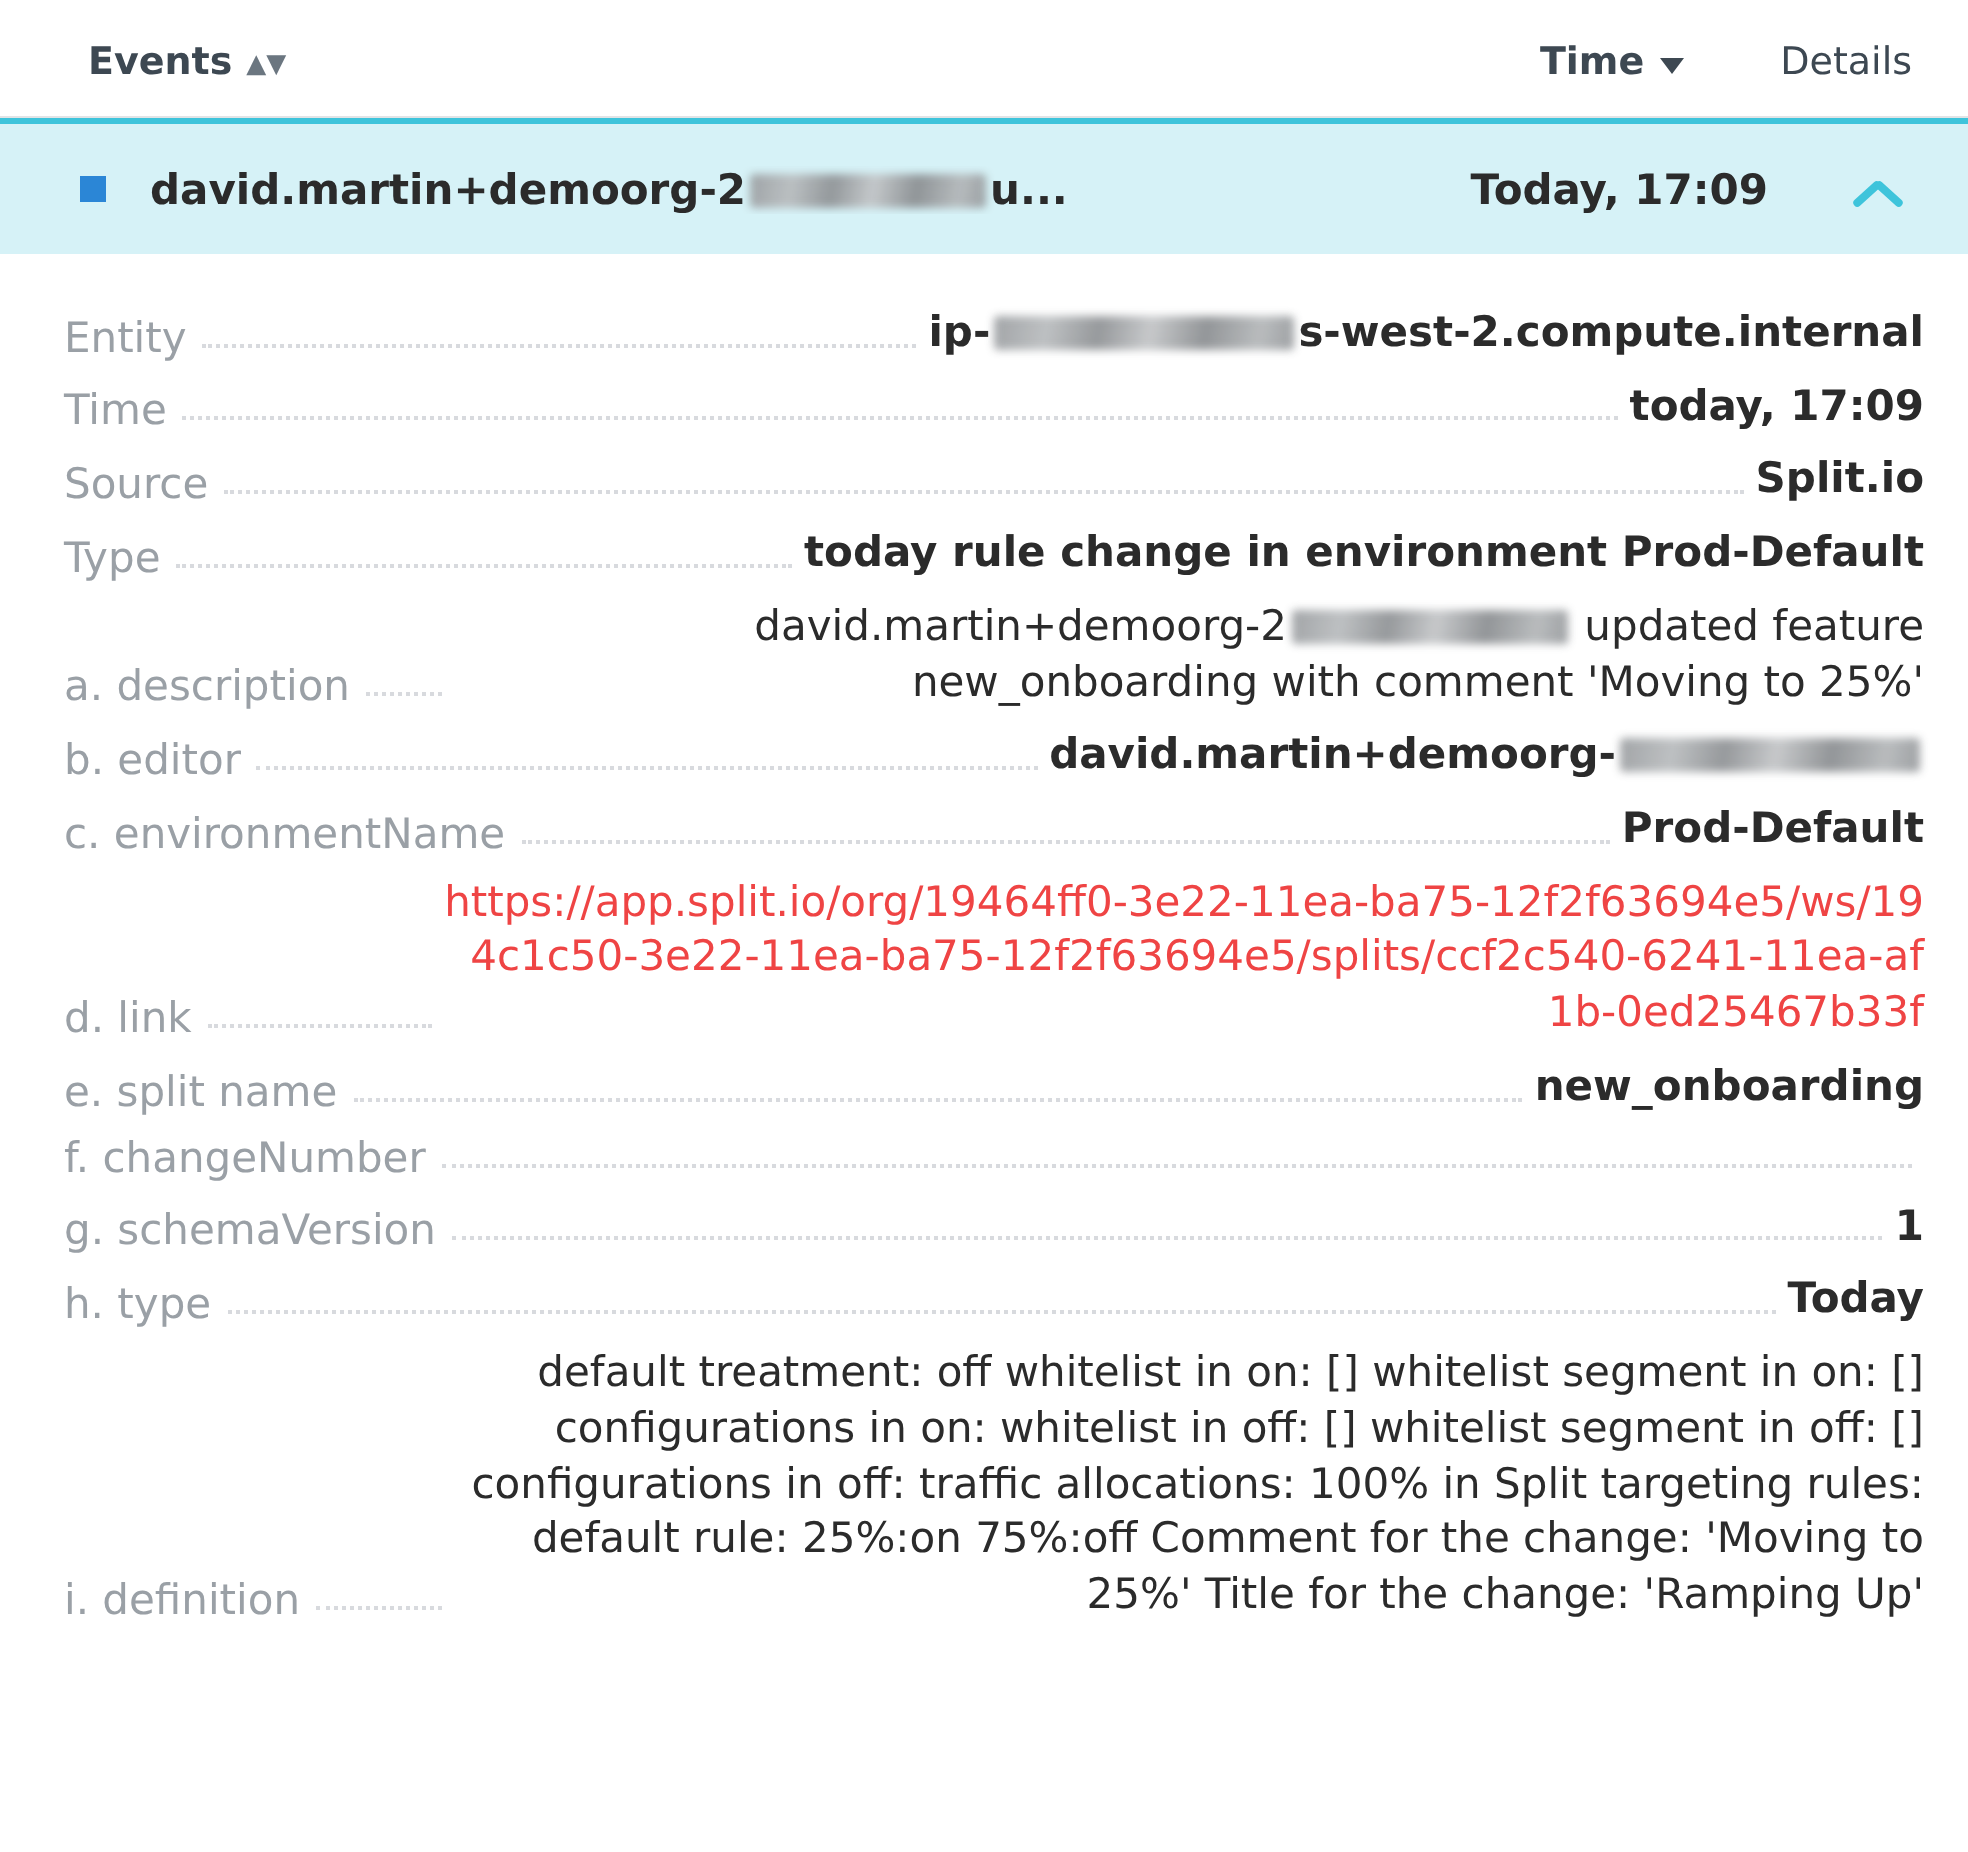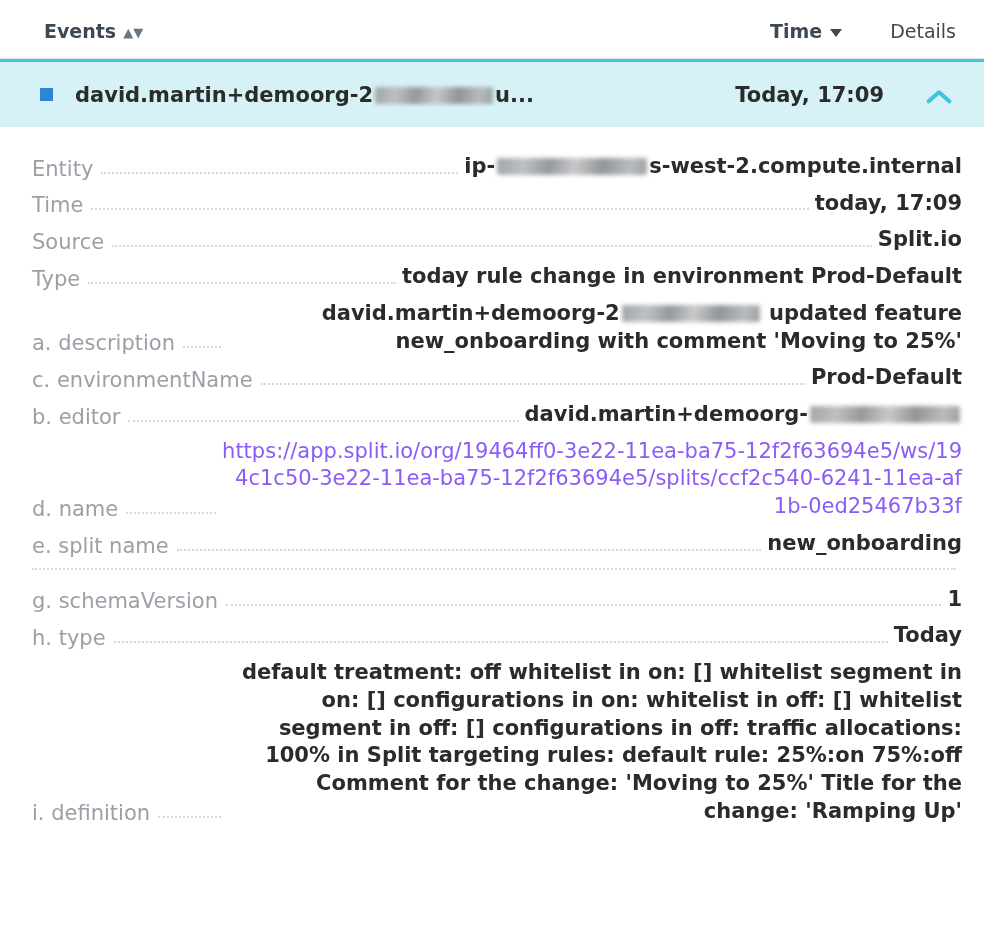--- a/index.html
+++ b/index.html
@@ -161,26 +161,26 @@
     height: 1px;
     border-bottom: 2px dotted #d8dade;
     margin: 0 6px 7px 0;
     min-width: 10px;
   }
   .detail-value {
     flex: 0 1 auto;
     font-size: 21px;
     color: #2b2b2b;
     text-align: right;
-    font-weight: bold;
+    font-weight: normal;
     line-height: 1.32;
   }
   .detail-value.plain { font-weight: bold; }
   .detail-value.link {
-    color: #8b5cf6;
+    color: #ef4444;
     font-weight: normal;
     word-break: break-all;
     max-width: 740px;
   }
   .detail-value.wrap {
     max-width: 735px;
   }
   .detail-row.multiline {
     align-items: flex-end;
   }
@@ -244,44 +244,45 @@
       <div class="detail-value plain">today rule change in environment Prod-Default</div>
     </div>
 
     <div class="detail-row multiline">
       <div class="detail-label">a. description</div>
       <div class="dots"></div>
       <div class="detail-value wrap"><span>david.martin+demoorg-2</span><span class="redacted r-desc"></span><span> updated feature new_onboarding with comment 'Moving to 25%'</span></div>
     </div>
 
     <div class="detail-row">
+      <div class="detail-label">b. editor</div>
+      <div class="dots"></div>
+      <div class="detail-value plain"><span>david.martin+demoorg-</span><span class="redacted r-editor"></span></div>
+    </div>
+
+    <div class="detail-row">
       <div class="detail-label">c. environmentName</div>
       <div class="dots"></div>
       <div class="detail-value plain">Prod-Default</div>
     </div>
 
-    <div class="detail-row">
-      <div class="detail-label">b. editor</div>
-      <div class="dots"></div>
-      <div class="detail-value plain"><span>david.martin+demoorg-</span><span class="redacted r-editor"></span></div>
-    </div>
-
     <div class="detail-row multiline">
-      <div class="detail-label">d. name</div>
+      <div class="detail-label">d. link</div>
       <div class="dots"></div>
       <div class="detail-value link">https://app.split.io/org/19464ff0-3e22-11ea-ba75-12f2f63694e5/ws/194c1c50-3e22-11ea-ba75-12f2f63694e5/splits/ccf2c540-6241-11ea-af1b-0ed25467b33f</div>
     </div>
 
     <div class="detail-row">
       <div class="detail-label">e. split name</div>
       <div class="dots"></div>
       <div class="detail-value plain">new_onboarding</div>
     </div>
 
     <div class="detail-row">
+      <div class="detail-label">f. changeNumber</div>
       <div class="dots"></div>
     </div>
 
     <div class="detail-row">
       <div class="detail-label">g. schemaVersion</div>
       <div class="dots"></div>
       <div class="detail-value plain">1</div>
     </div>
 
     <div class="detail-row">

